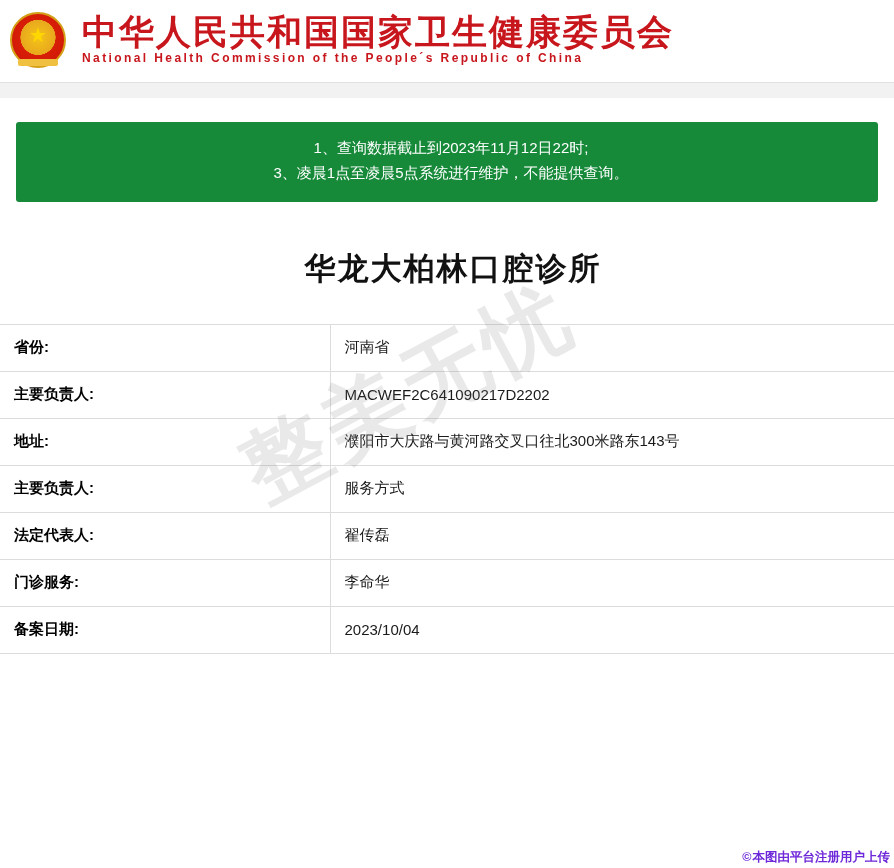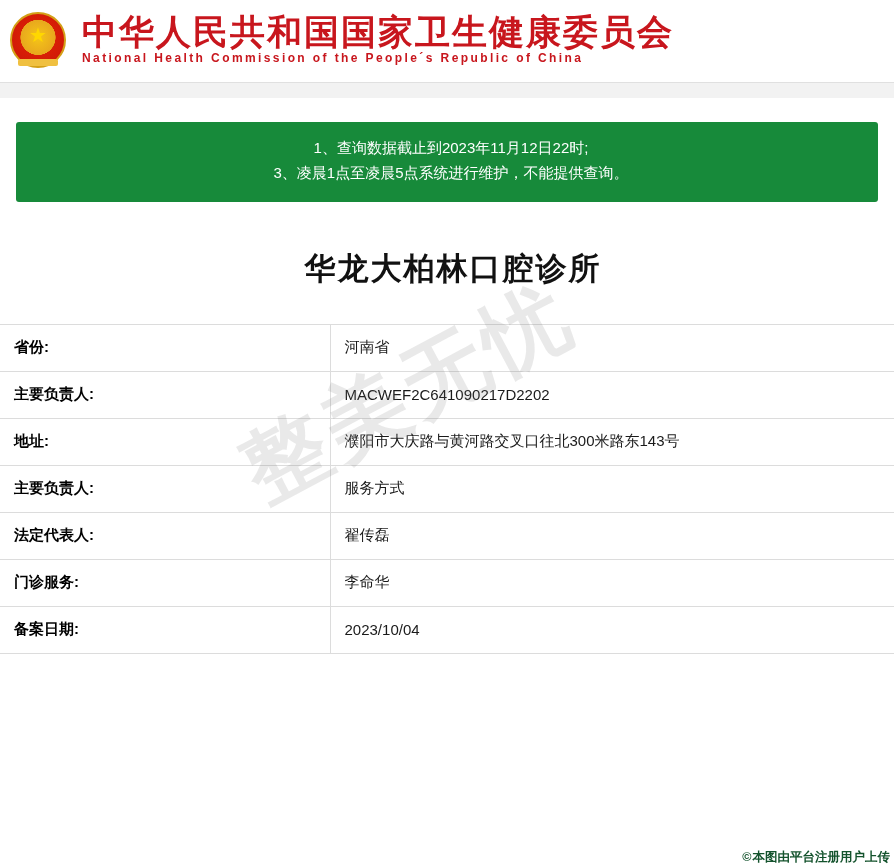--- a/index.html
+++ b/index.html
@@ -158,21 +158,21 @@
     white-space: nowrap;
     pointer-events: none;
     z-index: 5;
     letter-spacing: 6px;
   }
   .watermark-corner {
     position: absolute;
     right: 4px;
     bottom: 2px;
     font-size: 12.5px;
-    color: #14532d;
+    color: #6d28d9;
     font-weight: bold;
     white-space: nowrap;
     z-index: 6;
   }
   .watermark-corner .c-mark {
     display: inline-block;
     margin-right: 1px;
   }
 </style>
 </head>

